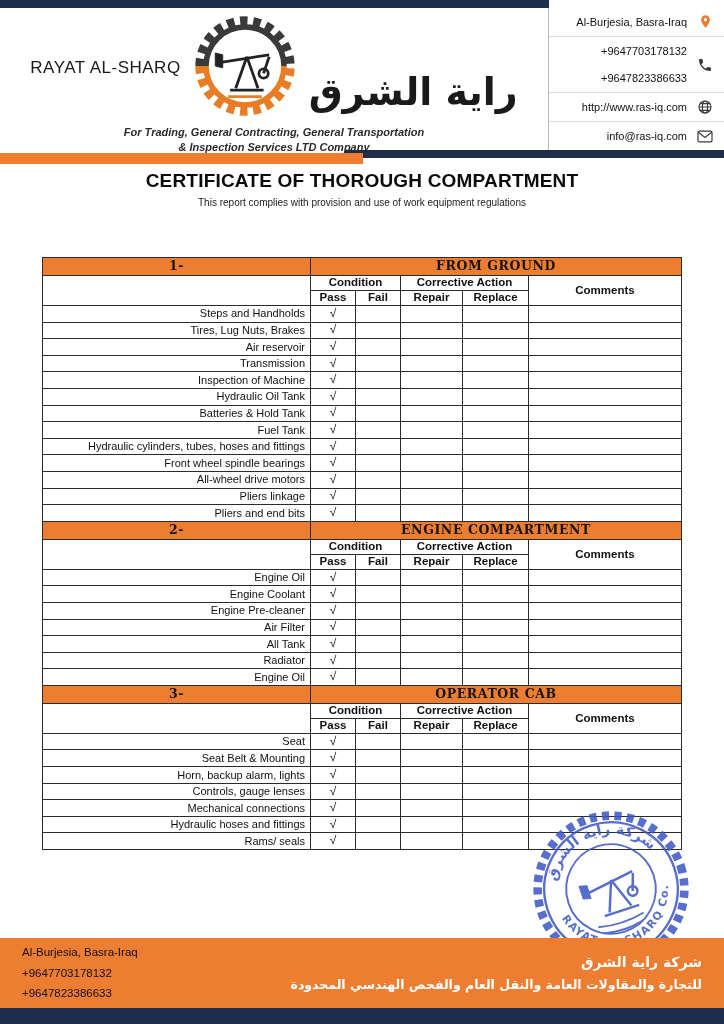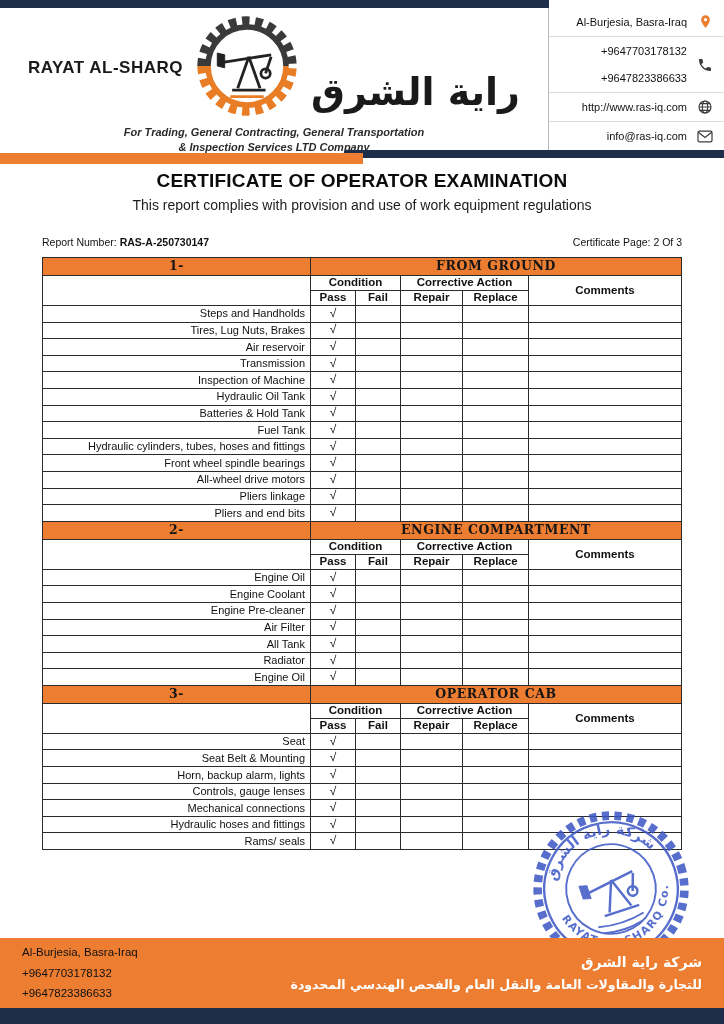--- a/index.html
+++ b/index.html
@@ -7,39 +7,39 @@
         font-family:"Liberation Sans",sans-serif;overflow:hidden;}
 
   
   .top-stripe{position:absolute;top:0;left:0;width:549px;height:8px;}
   .stripe-navy{position:absolute;top:150px;left:345px;right:0;height:8px;}
   .stripe-orange{position:absolute;top:153px;left:0;width:363px;height:11px;}
 
   
   .brand{position:absolute;left:0;top:14px;width:548px;text-align:center;}
   .brand-row{display:flex;align-items:center;justify-content:center;gap:12px;}
-  .brand-en{font-weight:bold;font-size:17px;letter-spacing:.5px;color:#1a1a1a;}
+  .brand-en{font-weight:normal;font-size:17px;letter-spacing:.5px;color:#1a1a1a;}
   .brand-ar{font-weight:bold;font-size:38px;font-family:"DejaVu Sans",sans-serif;color:#1a1a1a;margin-top:48px;}
   .tagline{margin-top:3px;font-size:11px;font-weight:bold;color:#2a2a2a;line-height:1.4;font-style:italic;}
 
   .contacts{position:absolute;left:548px;top:8px;right:0;height:142px;
             border-left:1px solid #b9b9b9;display:flex;flex-direction:column;}
   .contact-group{display:flex;align-items:center;justify-content:flex-end;gap:8px;
                  padding:0 9px;border-bottom:1px solid #dcdcdc;flex:1;}
   .contact-group:last-child{border-bottom:none;}
   .contact-group.tall{flex:2;}
   .contact-group.tall .contact-line{line-height:2.4;}
   .contact-line{font-size:11px;color:#111;text-align:right;white-space:nowrap;}
   .contact-icon{width:20px;height:20px;flex:0 0 20px;display:flex;align-items:center;justify-content:center;}
 
   
   .doc-title{position:absolute;top:170px;left:0;width:100%;text-align:center;
              font-size:19px;font-weight:bold;color:#0c0c0c;letter-spacing:.2px;}
   .doc-subtitle{position:absolute;top:197px;left:0;width:100%;text-align:center;
-             font-size:14px;color:#1c1c1c;}
+             font-size:10px;color:#1c1c1c;}
 
   
   .report-row{position:absolute;top:236px;left:42px;width:640px;display:flex;
               justify-content:space-between;align-items:flex-end;font-size:10.5px;color:#111;}
   .report-number{font-weight:bold;margin-left:3px;}
 
   
   .tables{position:absolute;top:257px;left:42px;width:640px;}
   table.check-table{border-collapse:collapse;table-layout:fixed;width:640px;margin-top:-1px;}
   table.check-table:first-child{margin-top:0;}
@@ -145,29 +145,23 @@
             <rect x="1.5" y="1.5" width="21" height="16" rx="2"></rect>
             <path d="M2 3l10 8L22 3"></path>
           </svg>
         </div>
       </div>
     </div>
 
   <div class="stripe-navy" style="background: rgb(30, 45, 73);"></div>
   <div class="stripe-orange" style="background: rgb(237, 125, 49);"></div>
 
-  <div class="doc-title">CERTIFICATE OF OPERATOR EXAMINATION</div>
+  <div class="doc-title">CERTIFICATE OF THOROUGH COMPARTMENT</div>
   <div class="doc-subtitle">This report complies with provision and use of work equipment regulations</div>
 
-  <div class="report-row">
-    <div>
-      <span>Report Number:</span><span class="report-number">RAS-A-250730147</span>
-    </div>
-    <div>Certificate Page: 2 Of 3</div>
-  </div>
 
   <div class="tables">
       <table class="check-table">
         <colgroup>
           <col style="width:268px">
           <col style="width:45px">
           <col style="width:45px">
           <col style="width:62px">
           <col style="width:66px">
           <col>

